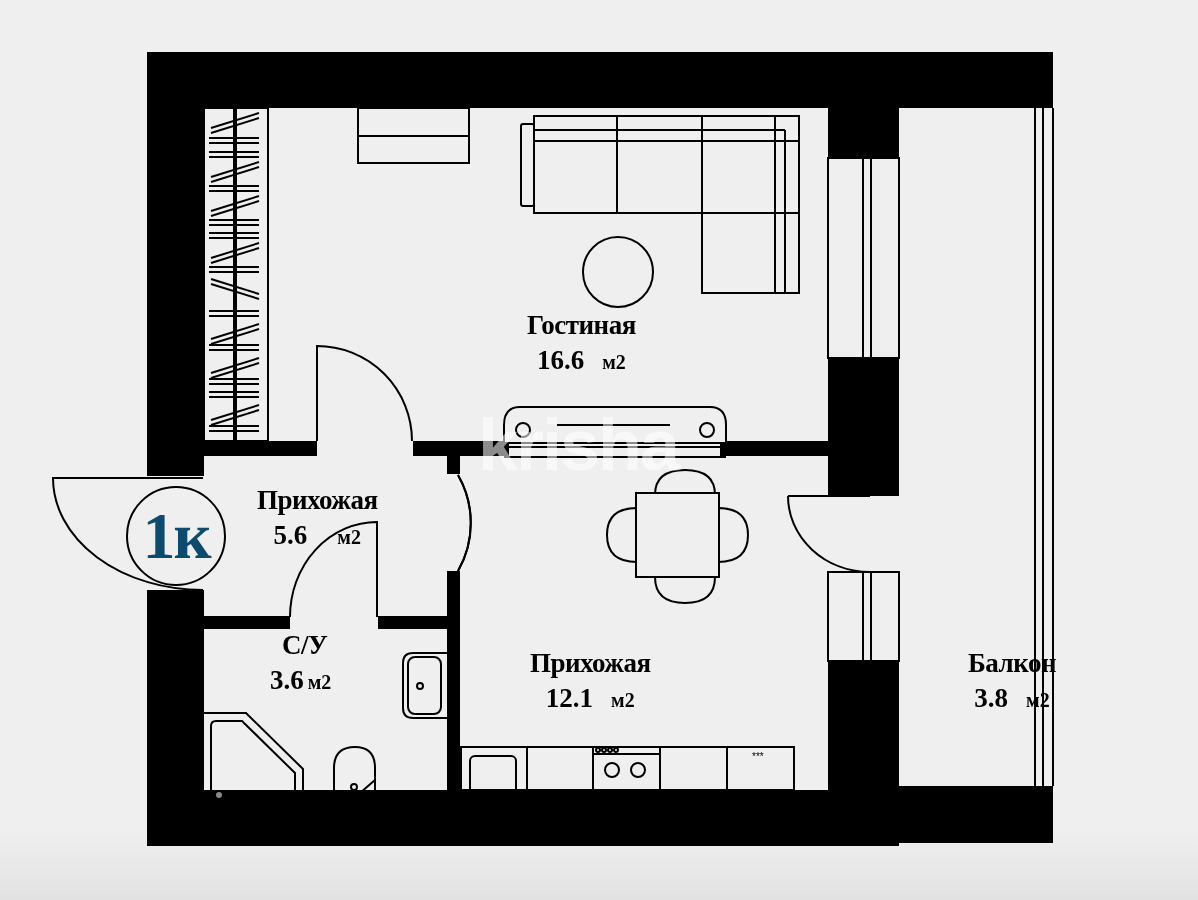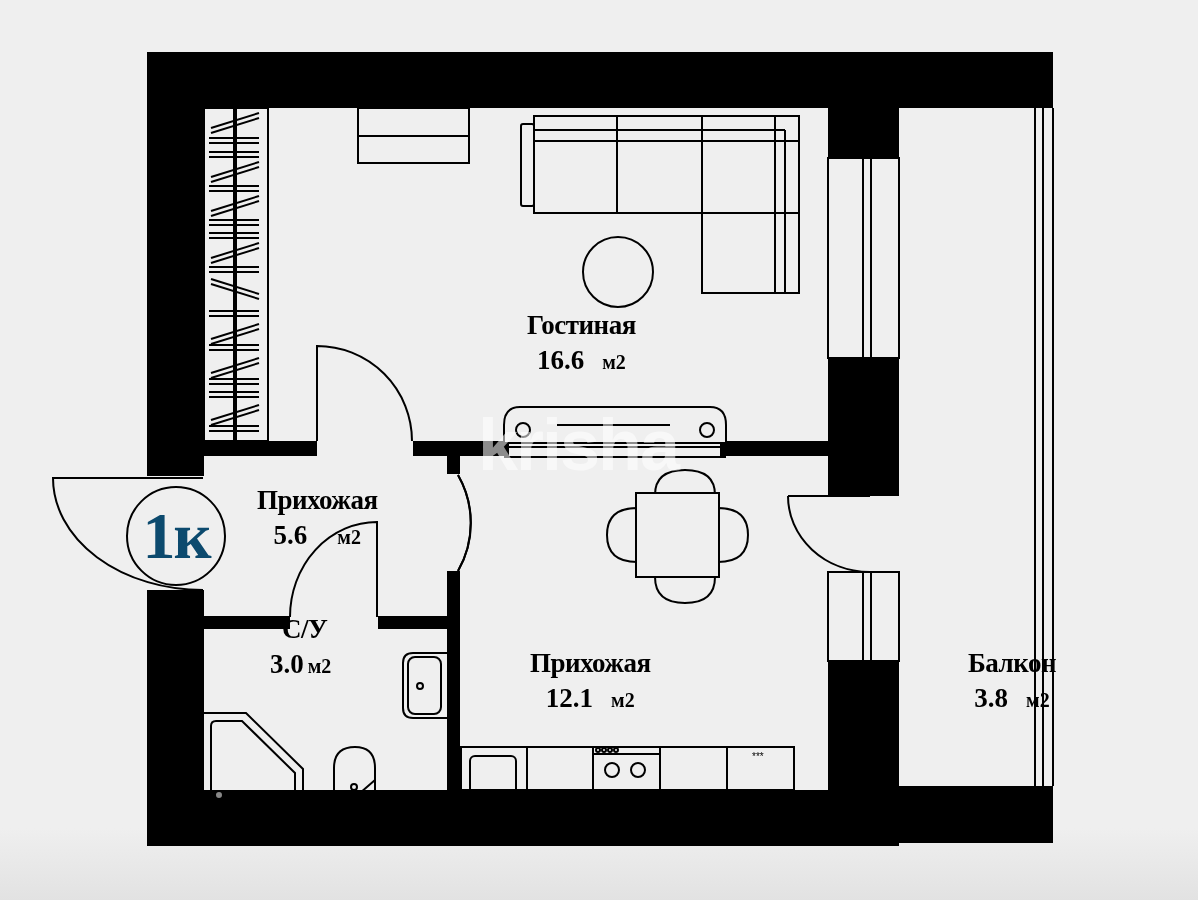--- a/index.html
+++ b/index.html
@@ -223,23 +223,23 @@
 <div class="room-label" style="left:527px; top:312px;">
   <span class="room-name">Гостиная</span>
   <span class="room-area"><span>16.6</span><span class="unit" style="margin-left:18px">м2</span></span>
 </div>
 
 <div class="room-label" style="left:257px; top:487px;">
   <span class="room-name">Прихожая</span>
   <span class="room-area"><span>5.6</span><span class="unit" style="margin-left:30px">м2</span></span>
 </div>
 
-<div class="room-label" style="left:278px; top:616px;">
+<div class="room-label" style="left:278px; top:632px;">
   <span class="room-name" style="margin-left:0px">С/У</span>
-  <span class="room-area" style="margin-left:-8px"><span>3.0</span><span class="unit">м2</span></span>
+  <span class="room-area" style="margin-left:-8px"><span>3.6</span><span class="unit">м2</span></span>
 </div>
 
 <div class="room-label" style="left:530px; top:650px;">
   <span class="room-name">Прихожая</span>
   <span class="room-area"><span>12.1</span><span class="unit" style="margin-left:18px">м2</span></span>
 </div>
 
 <div class="room-label" style="left:968px; top:650px;">
   <span class="room-name">Балкон</span>
   <span class="room-area"><span>3.8</span><span class="unit" style="margin-left:18px">м2</span></span>

